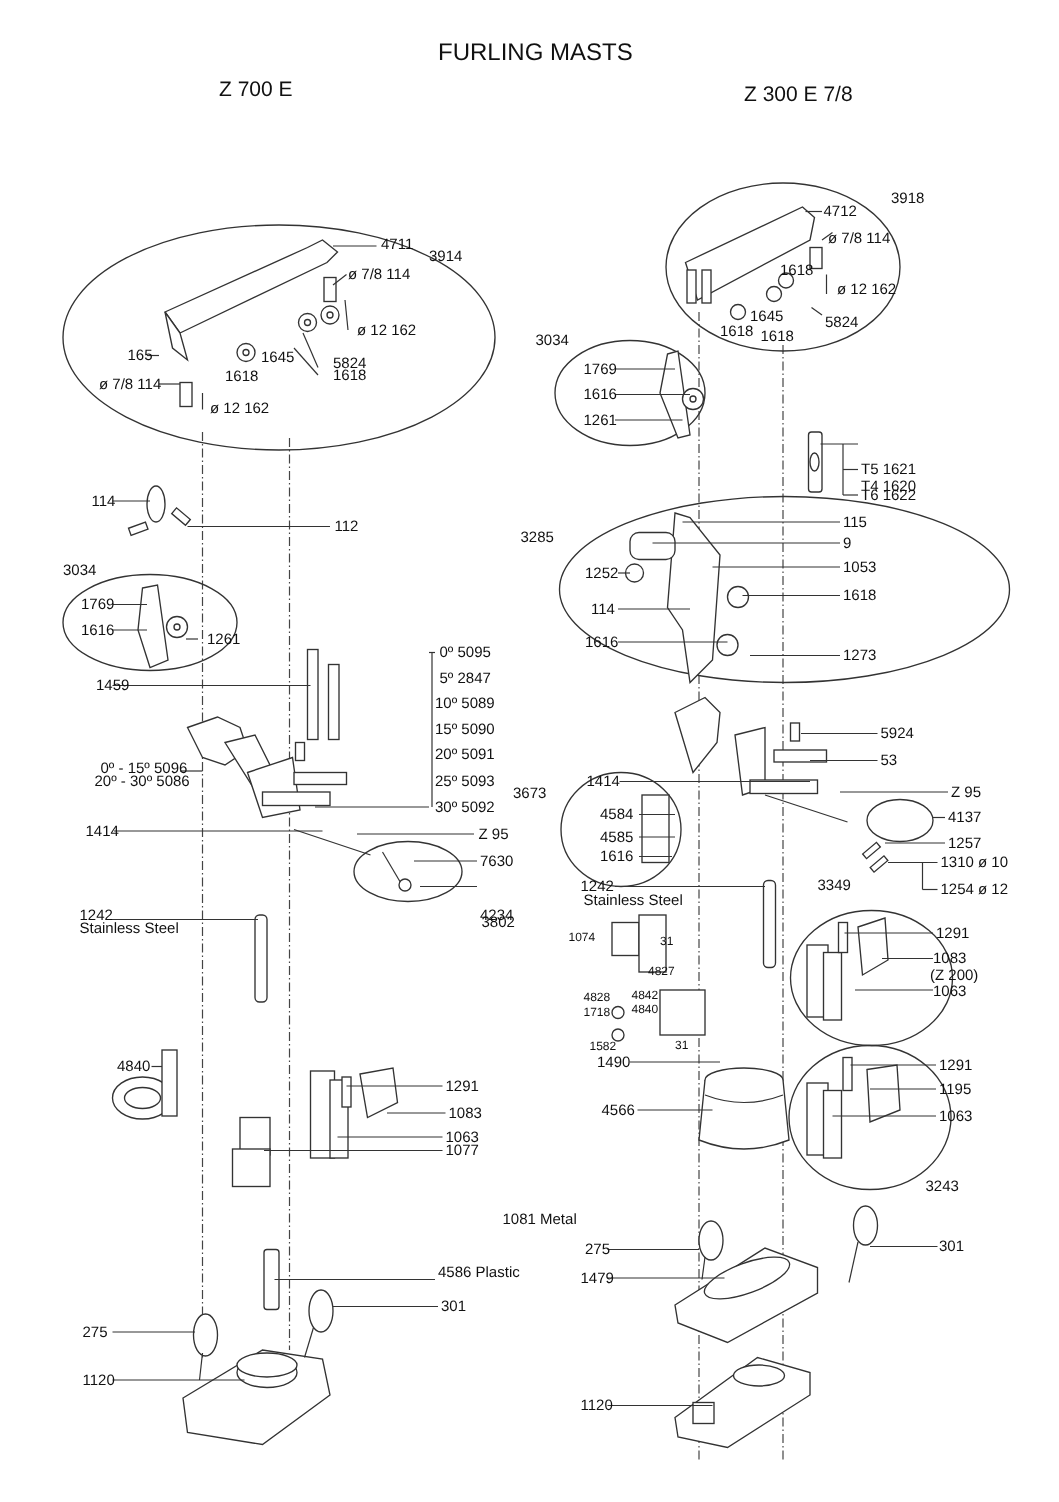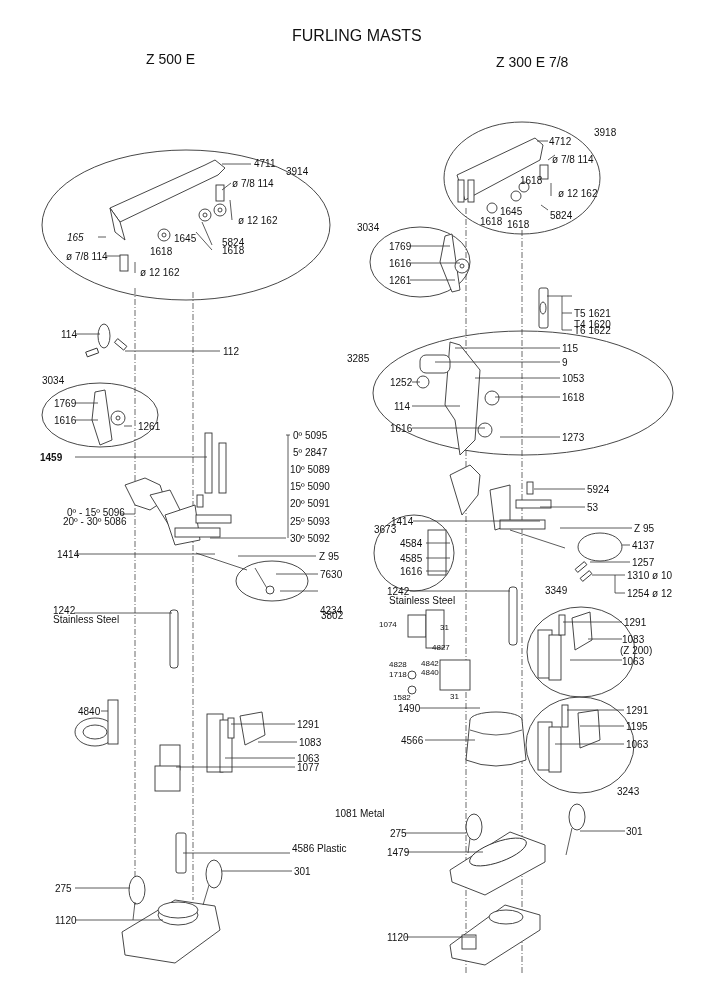--- a/index.html
+++ b/index.html
@@ -283,41 +283,41 @@
     <line class="ln" x1="580" y1="726" x2="624" y2="726"></line>
     <line class="ln" x1="555" y1="744" x2="624" y2="744"></line>
     <line class="ln" x1="405" y1="833" x2="466" y2="833"></line>
     <line class="ln" x1="580" y1="831" x2="625" y2="831"></line>
     <line class="ln" x1="405" y1="852" x2="483" y2="852"></line>
     <line class="ln" x1="405" y1="937" x2="475" y2="937"></line>
   </g>
 </svg>
 
 <div class="t title" style="left:292px;top:27px;">FURLING MASTS</div>
-<div class="t sub" style="left:146px;top:51px;">Z 500 E</div>
+<div class="t sub" style="left:146px;top:51px;">Z 700 E</div>
 <div class="t sub" style="left:496px;top:54px;">Z 300 E 7/8</div>
 
 <div class="t" style="left:254px;top:158px;">4711</div>
 <div class="t" style="left:286px;top:166px;">3914</div>
 <div class="t" style="left:232px;top:178px;">ø 7/8 114</div>
 <div class="t" style="left:238px;top:215px;">ø 12 162</div>
-<div class="t" style="left:67px;top:232px;font-style:italic;">165</div>
+<div class="t" style="left:85px;top:232px;">165</div>
 <div class="t" style="left:174px;top:233px;">1645</div>
 <div class="t" style="left:222px;top:237px;">5824</div>
 <div class="t" style="left:222px;top:245px;">1618</div>
 <div class="t" style="left:150px;top:246px;">1618</div>
 <div class="t" style="left:66px;top:251px;">ø 7/8 114</div>
 <div class="t" style="left:140px;top:267px;">ø 12 162</div>
 <div class="t" style="left:61px;top:329px;">114</div>
 <div class="t" style="left:223px;top:346px;">112</div>
 <div class="t" style="left:42px;top:375px;">3034</div>
 <div class="t" style="left:54px;top:398px;">1769</div>
 <div class="t" style="left:54px;top:415px;">1616</div>
 <div class="t" style="left:138px;top:421px;">1261</div>
-<div class="t" style="left:40px;top:452px;font-weight:bold;">1459</div>
+<div class="t" style="left:64px;top:452px;">1459</div>
 <div class="t" style="left:293px;top:430px;">0º 5095</div>
 <div class="t" style="left:293px;top:447px;">5º 2847</div>
 <div class="t" style="left:290px;top:464px;">10º 5089</div>
 <div class="t" style="left:290px;top:481px;">15º 5090</div>
 <div class="t" style="left:290px;top:498px;">20º 5091</div>
 <div class="t" style="left:290px;top:516px;">25º 5093</div>
 <div class="t" style="left:290px;top:533px;">30º 5092</div>
 <div class="t" style="left:67px;top:507px;">0º - 15º 5096</div>
 <div class="t" style="left:63px;top:516px;">20º - 30º 5086</div>
 <div class="t" style="left:57px;top:549px;">1414</div>
@@ -360,21 +360,21 @@
 <div class="t" style="left:562px;top:373px;">1053</div>
 <div class="t" style="left:390px;top:377px;">1252</div>
 <div class="t" style="left:562px;top:392px;">1618</div>
 <div class="t" style="left:394px;top:401px;">114</div>
 <div class="t" style="left:390px;top:423px;">1616</div>
 <div class="t" style="left:562px;top:432px;">1273</div>
 <div class="t" style="left:587px;top:484px;">5924</div>
 <div class="t" style="left:587px;top:502px;">53</div>
 <div class="t" style="left:391px;top:516px;">1414</div>
 <div class="t" style="left:634px;top:523px;">Z 95</div>
-<div class="t" style="left:342px;top:524px;margin-left:32px;">3673</div>
+<div class="t" style="left:342px;top:524px;">3673</div>
 <div class="t" style="left:632px;top:540px;">4137</div>
 <div class="t" style="left:400px;top:538px;">4584</div>
 <div class="t" style="left:400px;top:553px;">4585</div>
 <div class="t" style="left:632px;top:557px;">1257</div>
 <div class="t" style="left:400px;top:566px;">1616</div>
 <div class="t" style="left:627px;top:570px;">1310 ø 10</div>
 <div class="t" style="left:387px;top:586px;">1242</div>
 <div class="t" style="left:627px;top:588px;">1254 ø 12</div>
 <div class="t" style="left:389px;top:595px;">Stainless Steel</div>
 <div class="t" style="left:545px;top:585px;">3349</div>

